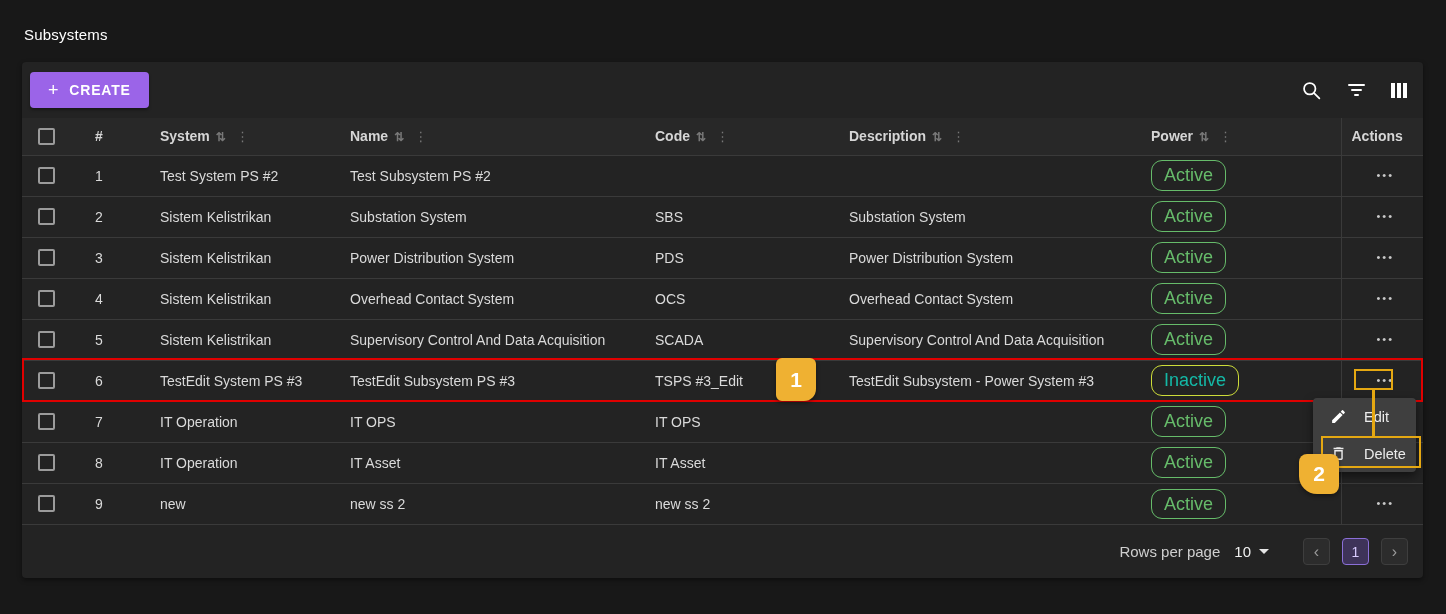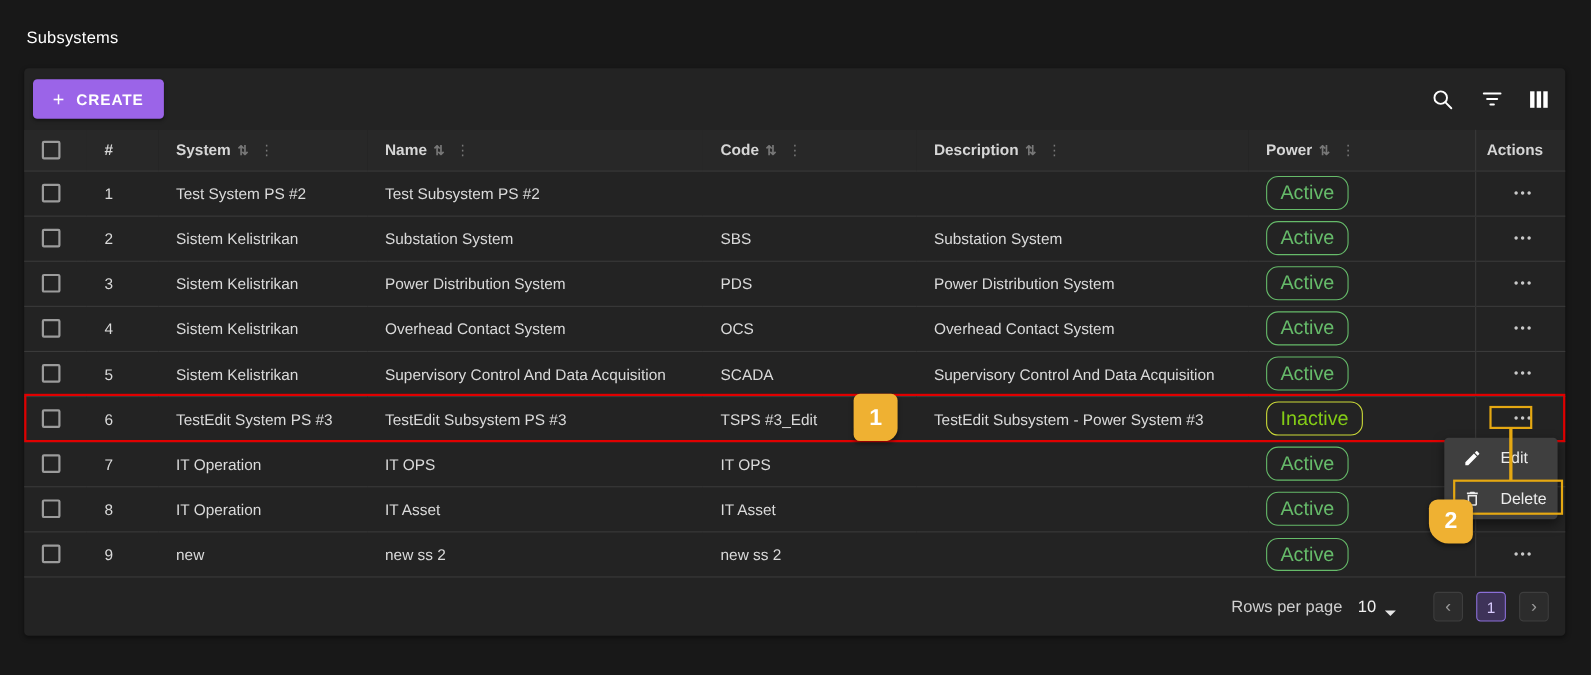--- a/index.html
+++ b/index.html
@@ -59,33 +59,33 @@
   .kebab-icon { color:#787878; font-size:13px; margin-left:10px; font-weight:normal; }
   .checkbox {
     display:inline-block; width:17px; height:17px; margin-top:3px;
     border:2px solid #9b9b9b; border-radius:2px; background:transparent; cursor:pointer;
   }
   .badge {
     display:inline-block; padding:3px 12px; border-radius:11px;
     font-size:18px; line-height:1.25;
     color:#66bb6a; border:1px solid #66bb6a; background:transparent;
   }
-  .badge.inactive { color:#84cc16; border-color:#cddc39; }
+  .badge.inactive { color:#14b8a6; border-color:#cddc39; }
   .more {
     background:none; border:none; cursor:pointer; color:#c9c9c9;
     font-size:11px; letter-spacing:2px; line-height:1; padding:4px 2px;
   }
   
   .card-footer {
     height:54px; border-top:1px solid #3a3a3a;
     display:flex; align-items:center; justify-content:flex-end; gap:0;
     padding-right:15px; font-size:15px; color:#cfcfcf;
   }
   .rpp-label { margin-right:14px; }
-  .rpp-select { display:flex; align-items:flex-end; gap:8px; background:none; border:none; color:#f0f0f0;
+  .rpp-select { display:flex; align-items:center; gap:8px; background:none; border:none; color:#f0f0f0;
     font-family:inherit; font-size:15px; cursor:pointer; margin-right:34px; }
   .caret-down { width:0; height:0; border-left:5px solid transparent; border-right:5px solid transparent; border-top:5px solid #e6e6e6; }
   .pager { display:flex; align-items:center; gap:12px; }
   .pg-btn {
     width:27px; height:27px; border-radius:4px; cursor:pointer;
     background:#2c2c2c; border:1px solid #3e3e3e; color:#9a9a9a;
     font-size:16px; line-height:1; display:flex; align-items:center; justify-content:center; font-family:inherit;
   }
   .pg-btn.current { background:#3e3359; border:1px solid #8b6fd8; color:#d9ccff; font-size:14px; }
   

